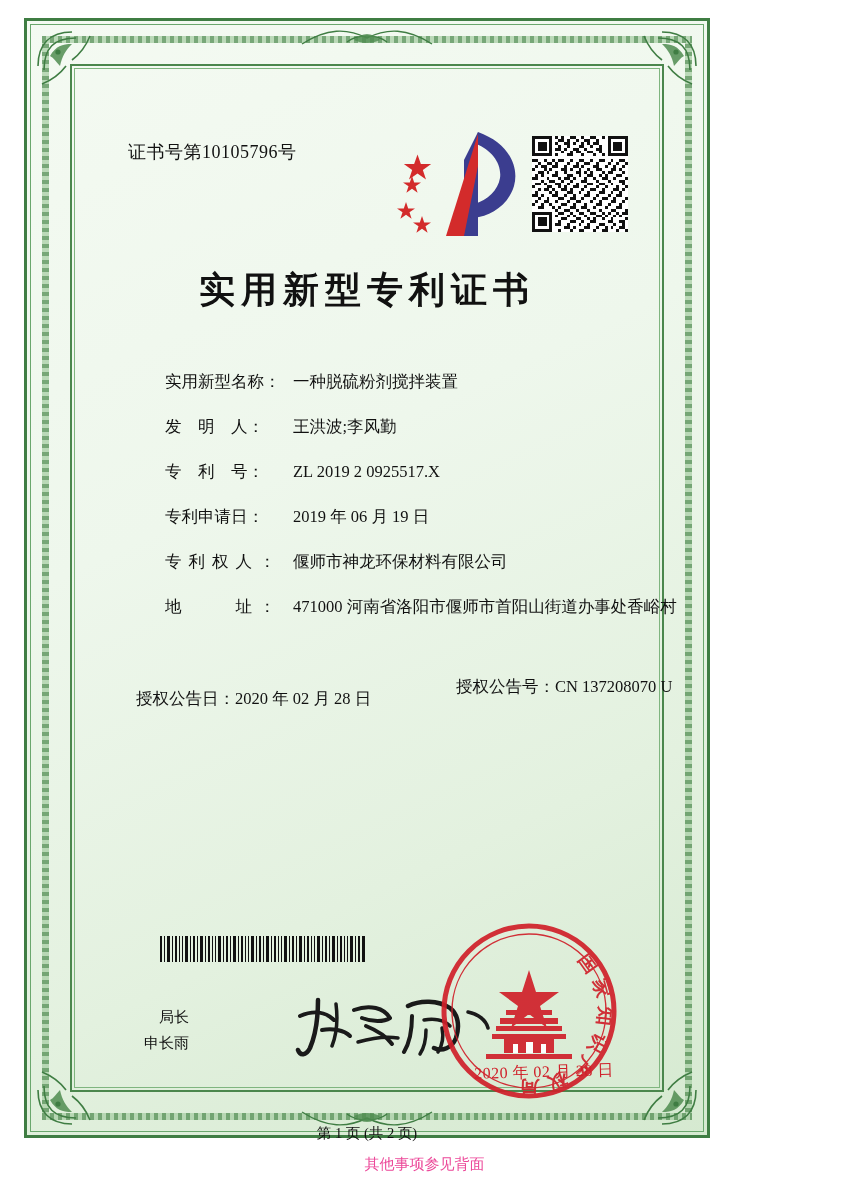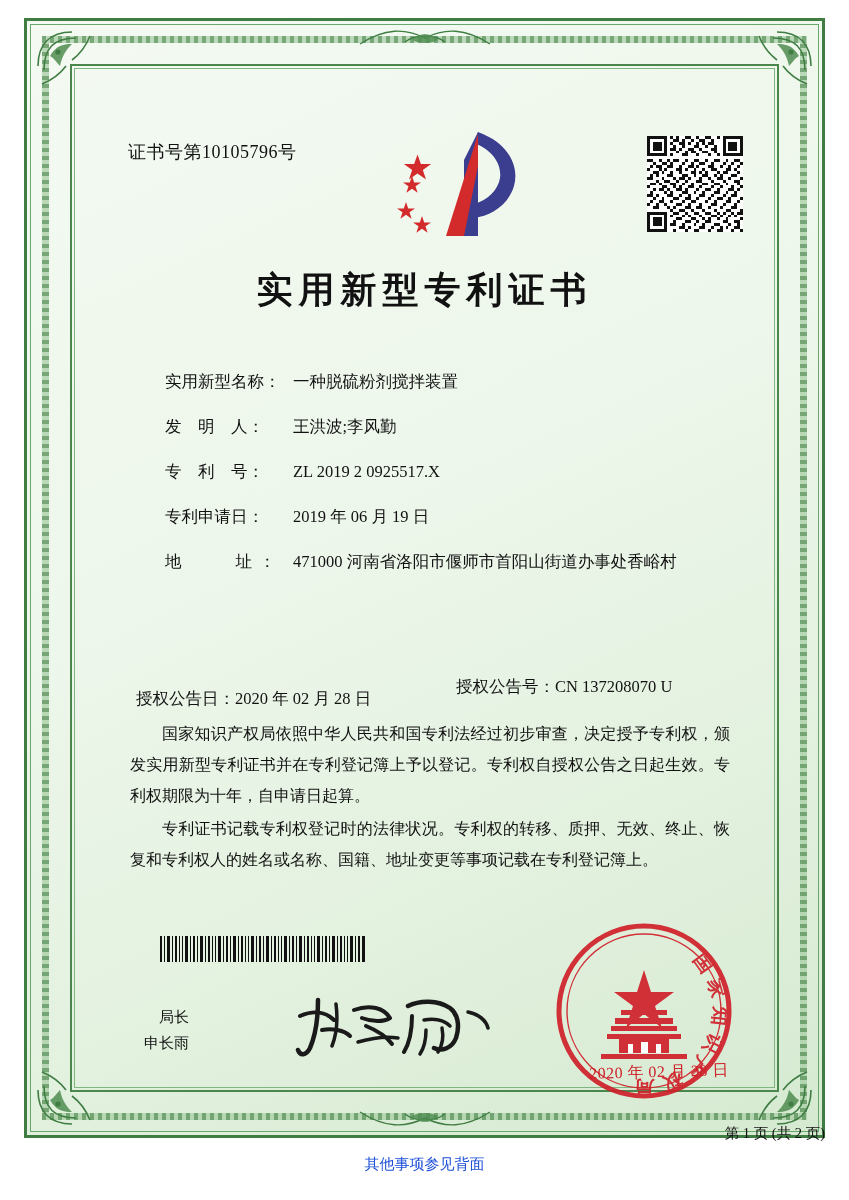--- a/index.html
+++ b/index.html
@@ -14,21 +14,21 @@
     color: #111;
     position: relative;
     overflow: hidden;
   }
 
   
   .certificate {
     position: absolute;
     left: 24px;
     top: 18px;
-    width: 801px;
+    width: 686px;
     height: 1120px;
     background: linear-gradient(155deg, #f4faf2 0%, #eef7ec 40%, #e3f1df 72%, #d5e9d0 100%);
     box-sizing: border-box;
   }
 
   
   .frame-outer {
     position: absolute;
     inset: 0;
     border: 3px solid #3f7d43;
@@ -223,32 +223,32 @@
     white-space: nowrap;
     transform: rotate(-1.5deg);
   }
 
   
   .page-no {
     position: absolute;
     left: 0;
     right: 0;
     top: 1106px;
-    text-align: right;
+    text-align: center;
     font-size: 14.5px;
     color: #111;
   }
   .footer-note {
     position: absolute;
     left: 0;
     right: 0;
     top: 1155px;
     text-align: center;
     font-size: 15px;
-    color: #1d4ed8;
+    color: #ec4899;
   }
 </style>
 </head>
 <body>
 
 <div class="certificate">
 
   <div class="frame-outer"></div>
   <div class="frame-mid"></div>
   <div class="frame-deco"></div>
@@ -613,34 +613,34 @@
     </div>
     <div class="field">
       <span class="flabel">专　利　号：</span>
       <span class="fvalue">ZL 2019 2 0925517.X</span>
     </div>
     <div class="field">
       <span class="flabel">专利申请日：</span>
       <span class="fvalue">2019 年 06 月 19 日</span>
     </div>
     <div class="field spread">
+      <span class="flabel">专利权人：</span>
+      <span class="fvalue">偃师市神龙环保材料有限公司</span>
+    </div>
+    <div class="field spread">
       <span class="flabel">地　　址：</span>
       <span class="fvalue">471000 河南省洛阳市偃师市首阳山街道办事处香峪村</span>
     </div>
   </div>
 
   <div class="grant-row">
     <span class="g1">授权公告日：2020 年 02 月 28 日</span>
     <span class="g2">授权公告号：CN 137208070 U</span>
   </div>
 
-  <div class="paras">
-    <p>国家知识产权局依照中华人民共和国专利法经过初步审查，决定授予专利权，颁发实用新型专利证书并在专利登记簿上予以登记。专利权自授权公告之日起生效。专利权期限为十年，自申请日起算。</p>
-    <p>专利证书记载专利权登记时的法律状况。专利权的转移、质押、无效、终止、恢复和专利权人的姓名或名称、国籍、地址变更等事项记载在专利登记簿上。</p>
-  </div>
 
   <svg class="barcode" viewBox="0 0 206 26" shape-rendering="crispEdges">
     <rect width="206" height="26" fill="none"></rect>
     <g fill="#111">
       <rect x="0" y="0" width="2" height="26"></rect>
         <rect x="4" y="0" width="1" height="26"></rect>
       <rect x="7" y="0" width="3" height="26"></rect>
         <rect x="12" y="0" width="1" height="26"></rect>
       <rect x="15" y="0" width="2" height="26"></rect>
         <rect x="19" y="0" width="1" height="26"></rect>

